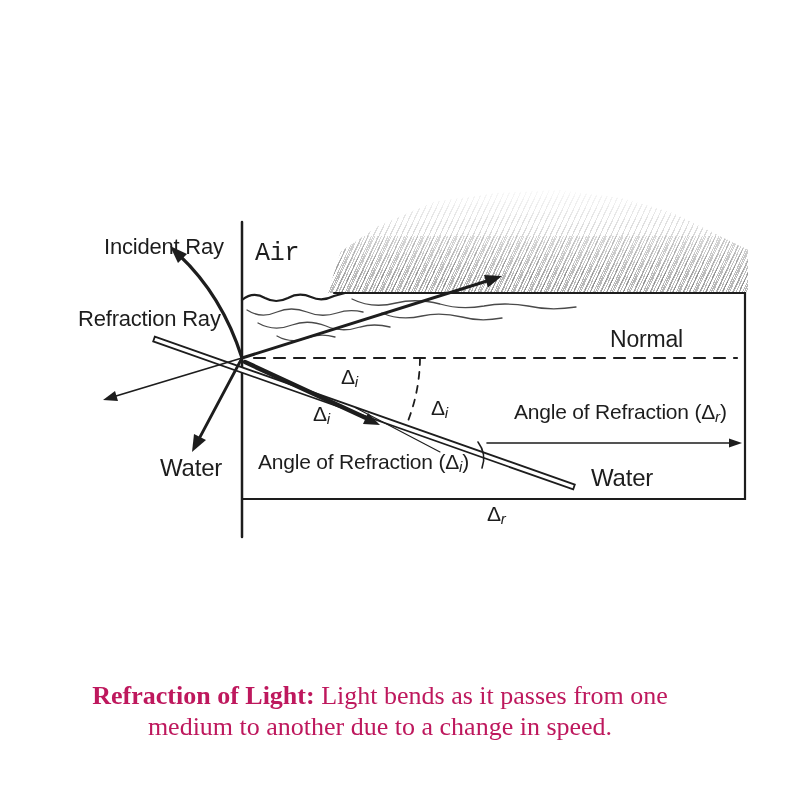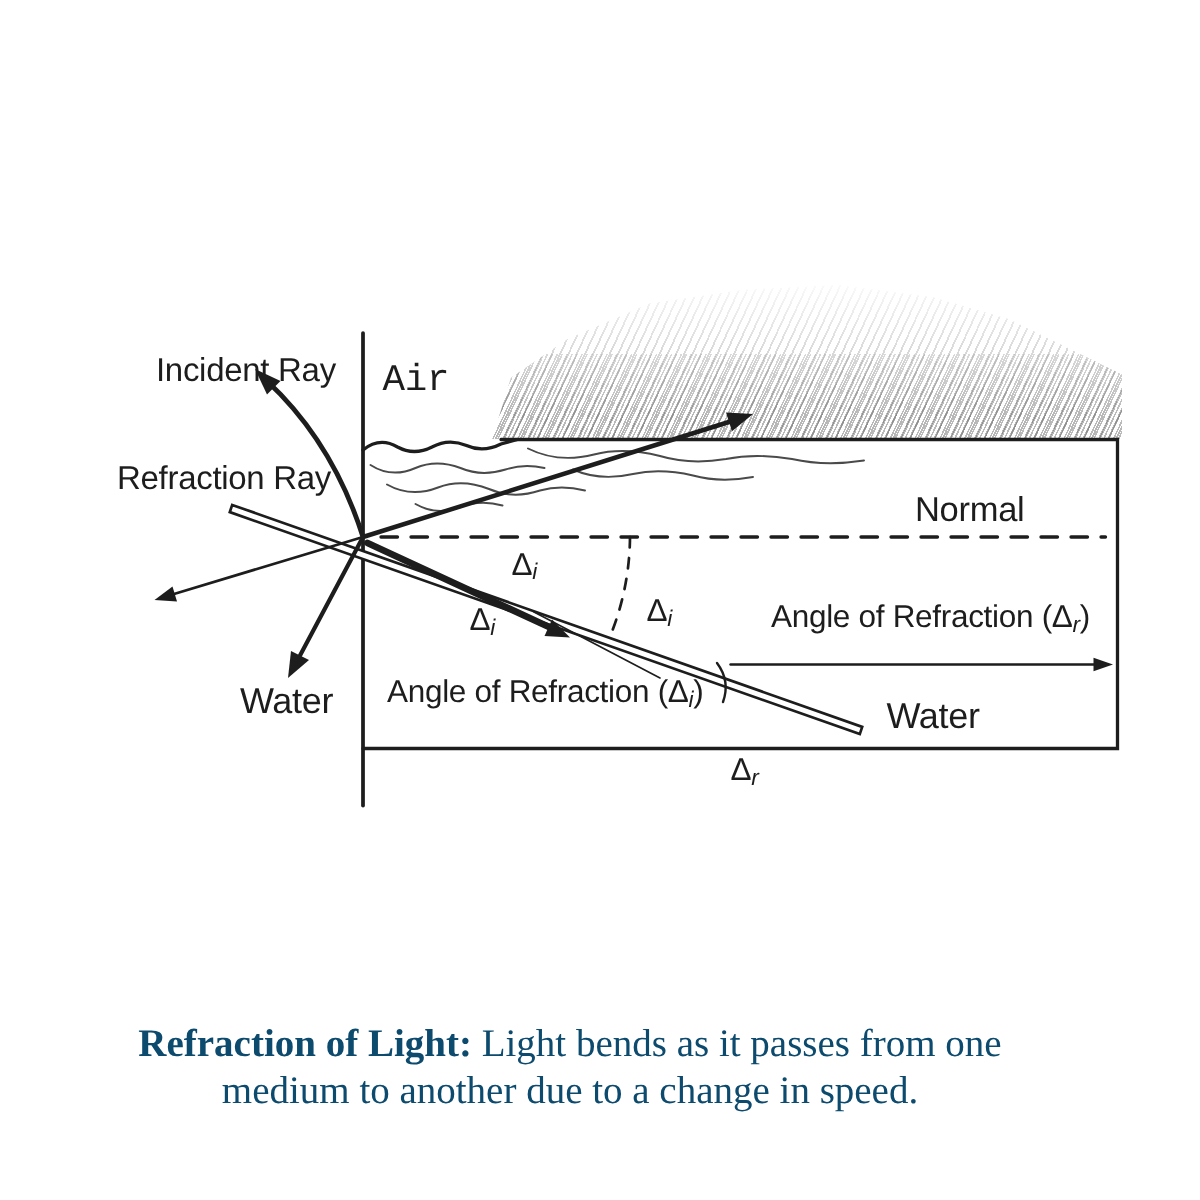--- a/index.html
+++ b/index.html
@@ -32,21 +32,21 @@
   .l-angle-inc{left:258px;top:451px;font-size:21px;}
   .l-angle-ref{left:514px;top:401px;font-size:21px;}
   .l-water-right{left:591px;top:466px;font-size:24px;}
   .l-di1{left:341px;top:366px;font-size:21px;}
   .l-di2{left:313px;top:403px;font-size:21px;}
   .l-di3{left:431px;top:397px;font-size:21px;}
   .l-dr{left:487px;top:463px;font-size:21px;margin-top:40px;}
   
   .caption{
     position:absolute;left:70px;top:680px;width:620px;text-align:center;
-    font-family:"Liberation Serif","DejaVu Serif",serif;font-size:26px;line-height:31px;color:#0c4a6e;
+    font-family:"Liberation Serif","DejaVu Serif",serif;font-size:26px;line-height:31px;color:#be185d;
   }
   .caption b{font-weight:bold;}
 </style>
 </head>
 <body>
 
 <div class="canvas">
 
   <div class="hatch"></div>
 

